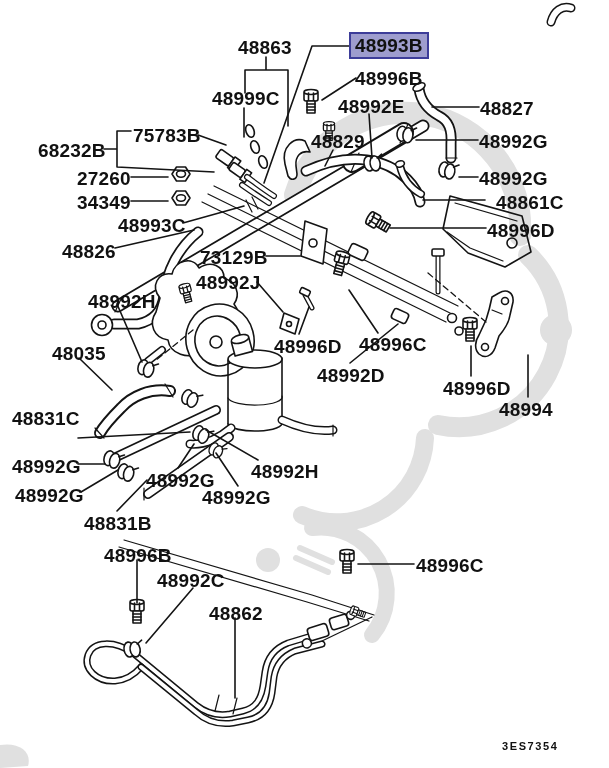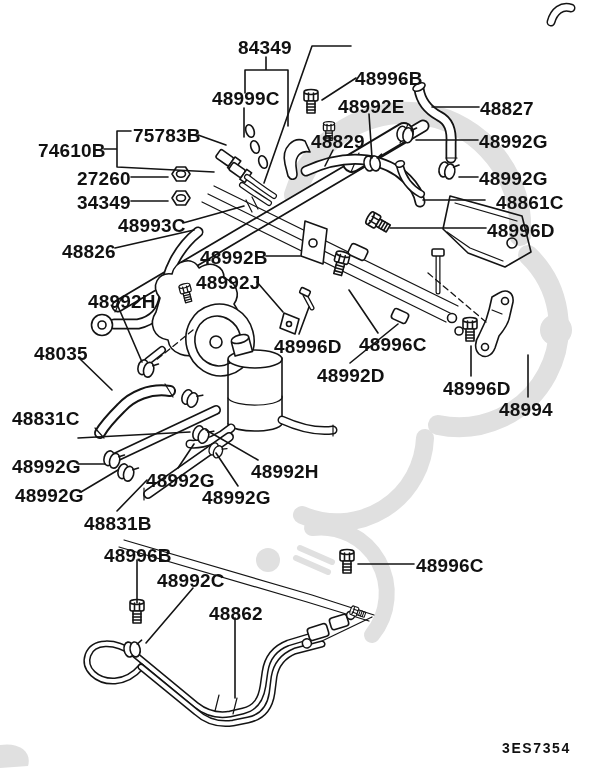--- a/index.html
+++ b/index.html
@@ -11,21 +11,21 @@
   svg .wh{stroke:#ffffff;}
   svg .ld{stroke-width:1.4;}
   svg .thin{stroke-width:1.2;}
   svg .dsh{stroke-dasharray:6 4;stroke-width:1.3;}
   svg .wm{stroke:var(--watermark,#e0e0e0);}
   svg .wmf{fill:var(--watermark,#e0e0e0);stroke:none;}
   .lbl{position:absolute;font-weight:bold;font-size:19px;line-height:22px;color:#111;
        letter-spacing:.2px;white-space:nowrap;}
   .lbl.hl{background:var(--highlight-fill,#9e9dce);border:2px solid var(--highlight-border,#3d3d99);
           padding:0 4px;line-height:23px;}
-  .code{position:absolute;font-weight:bold;font-size:14px;letter-spacing:1.6px;color:#111;}
+  .code{position:absolute;font-weight:bold;font-size:11px;letter-spacing:1.6px;color:#111;}
 </style>
 </head>
 <body>
 
 <div class="stage">
 
 <svg width="609" height="768" viewBox="0 0 609 768">
   <defs>
     <g id="bolt">
       <rect class="fw" x="-7" y="-8" width="14" height="9" rx="2"></rect>
@@ -262,42 +262,43 @@
     <path d="M81,492 L118,470"></path>
     <path d="M238,486 L216,453"></path>
     <path d="M117,511 L147,480"></path>
     <path d="M137,560 V603"></path>
     <path d="M193,588 L146,643"></path>
     <path d="M235,618 V698"></path>
     <path d="M414,564 H358"></path>
   </g>
 </svg>
 
-<div class="lbl" style="left:238px;top:37px">84349</div>
+<div class="lbl" style="left:238px;top:37px">48863</div>
+<div class="lbl hl" style="left:349px;top:32px">48993B</div>
 <div class="lbl" style="left:355px;top:68px">48996B</div>
 <div class="lbl" style="left:212px;top:88px">48999C</div>
 <div class="lbl" style="left:338px;top:96px">48992E</div>
 <div class="lbl" style="left:480px;top:98px">48827</div>
 <div class="lbl" style="left:133px;top:125px">75783B</div>
-<div class="lbl" style="left:38px;top:140px">74610B</div>
+<div class="lbl" style="left:38px;top:140px">68232B</div>
 <div class="lbl" style="left:311px;top:131px">48829</div>
 <div class="lbl" style="left:479px;top:131px">48992G</div>
 <div class="lbl" style="left:77px;top:168px">27260</div>
 <div class="lbl" style="left:479px;top:168px">48992G</div>
 <div class="lbl" style="left:77px;top:192px">34349</div>
 <div class="lbl" style="left:496px;top:192px">48861C</div>
 <div class="lbl" style="left:118px;top:215px">48993C</div>
 <div class="lbl" style="left:487px;top:220px">48996D</div>
 <div class="lbl" style="left:62px;top:241px">48826</div>
-<div class="lbl" style="left:200px;top:247px">48992B</div>
+<div class="lbl" style="left:200px;top:247px">73129B</div>
 <div class="lbl" style="left:196px;top:272px">48992J</div>
 <div class="lbl" style="left:88px;top:291px">48992H</div>
 <div class="lbl" style="left:274px;top:336px">48996D</div>
 <div class="lbl" style="left:359px;top:334px">48996C</div>
-<div class="lbl" style="left:34px;top:343px">48035</div>
+<div class="lbl" style="left:52px;top:343px">48035</div>
 <div class="lbl" style="left:317px;top:365px">48992D</div>
 <div class="lbl" style="left:443px;top:378px">48996D</div>
 <div class="lbl" style="left:499px;top:399px">48994</div>
 <div class="lbl" style="left:12px;top:408px">48831C</div>
 <div class="lbl" style="left:12px;top:456px">48992G</div>
 <div class="lbl" style="left:251px;top:461px">48992H</div>
 <div class="lbl" style="left:146px;top:470px">48992G</div>
 <div class="lbl" style="left:15px;top:485px">48992G</div>
 <div class="lbl" style="left:202px;top:487px">48992G</div>
 <div class="lbl" style="left:84px;top:513px">48831B</div>

